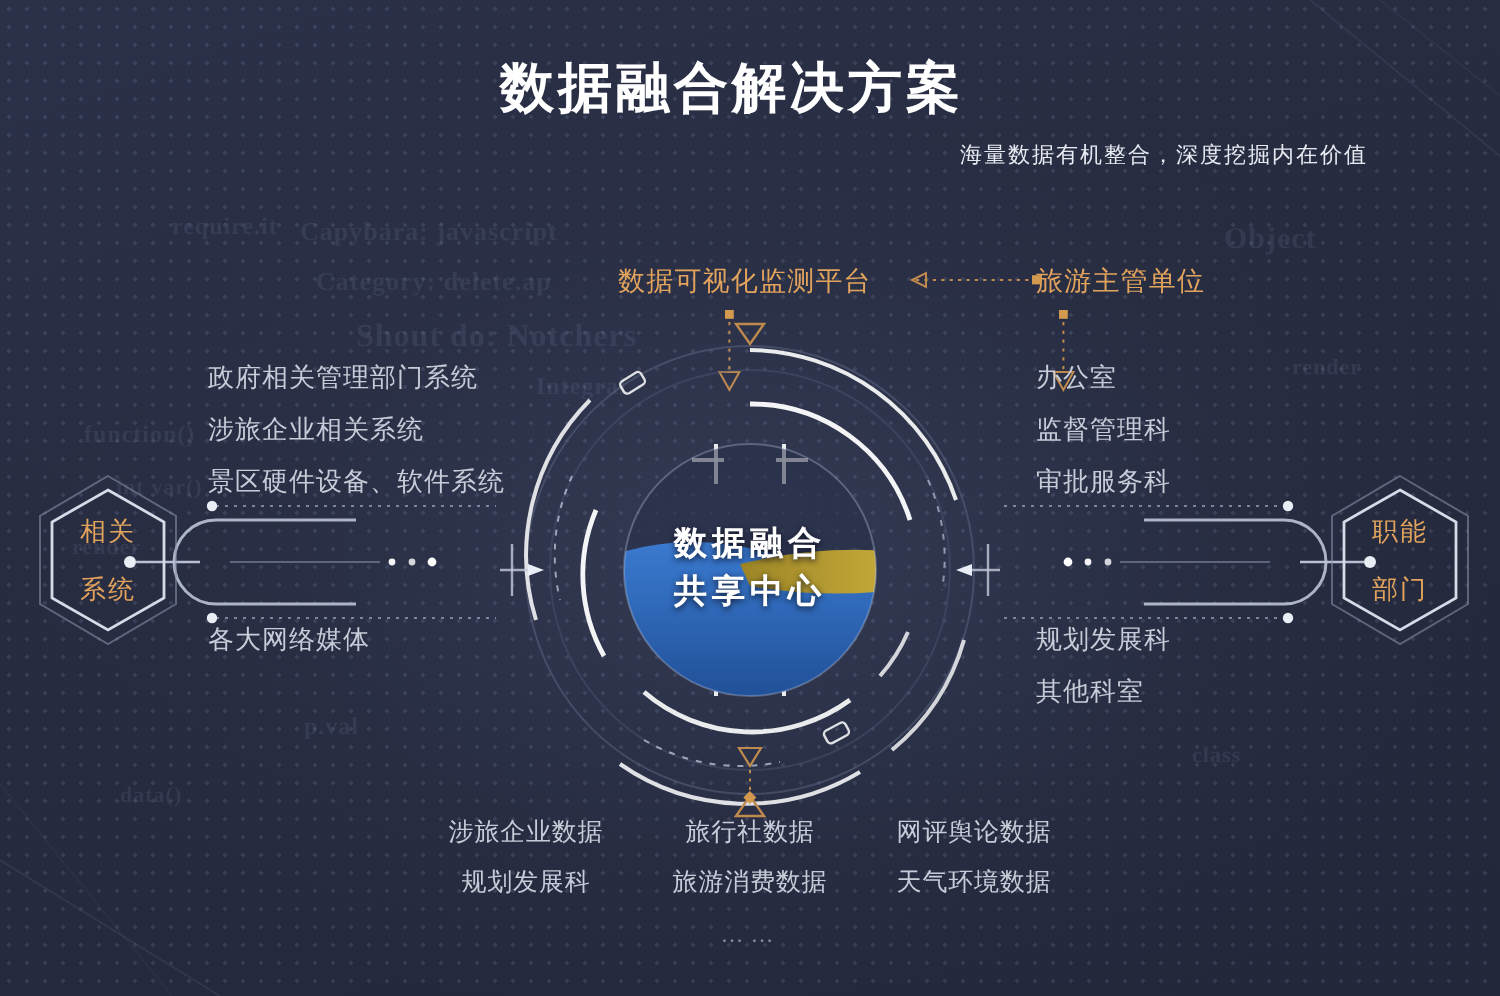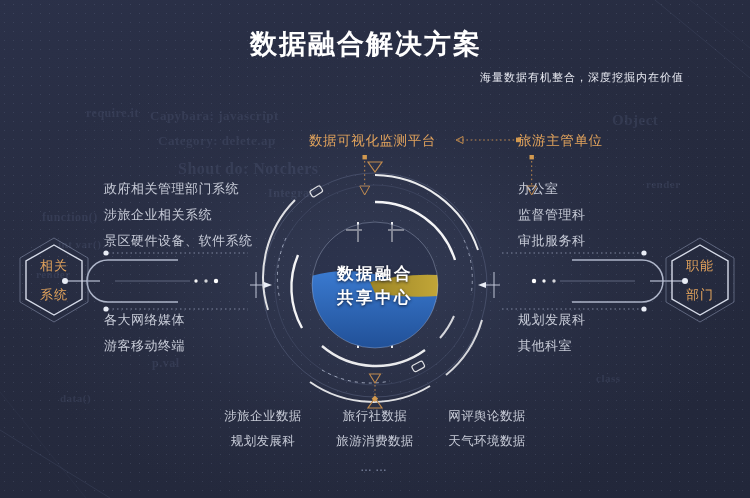--- a/index.html
+++ b/index.html
@@ -109,20 +109,21 @@
   
   .center { position:absolute; top:160px; left:250px; width:250px; height:250px; }
 
   .center-text {
     position:absolute; inset:0;
     display:flex; flex-direction:column; align-items:center; justify-content:center;
     font-size:16.5px; font-weight:bold; color:#ffffff;
     line-height:24px; letter-spacing:2.5px;
     text-shadow:0 1px 3px rgba(10,14,30,.85);
     z-index:6;
+    font-family:Liberation Mono, monospace;
   }
 
   
   .pipes { position:absolute; top:250px; left:0; width:750px; height:62px; }
 </style>
 </head>
 <body>
 
 <div class="stage">
 
@@ -175,21 +176,20 @@
     <polygon points="2.7,31 12.7,31 7.7,40" fill="none" stroke="#c08a4e" stroke-width="1"></polygon>
   </svg>
 
   <div class="side-list" id="list-left-top">
       <div>政府相关管理部门系统</div>
       <div>涉旅企业相关系统</div>
       <div>景区硬件设备、软件系统</div>
     </div>
   <div class="side-list" id="list-left-bottom">
       <div>各大网络媒体</div>
-      <div>游客移动终端</div>
     </div>
   <div class="side-list" id="list-right-top">
       <div>办公室</div>
       <div>监督管理科</div>
       <div>审批服务科</div>
     </div>
   <div class="side-list" id="list-right-bottom">
       <div>规划发展科</div>
       <div>其他科室</div>
     </div>

